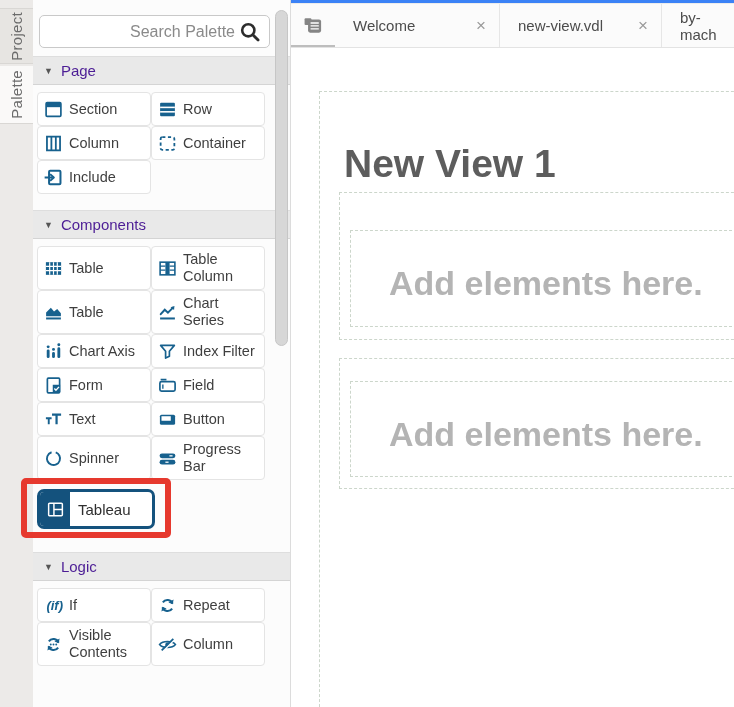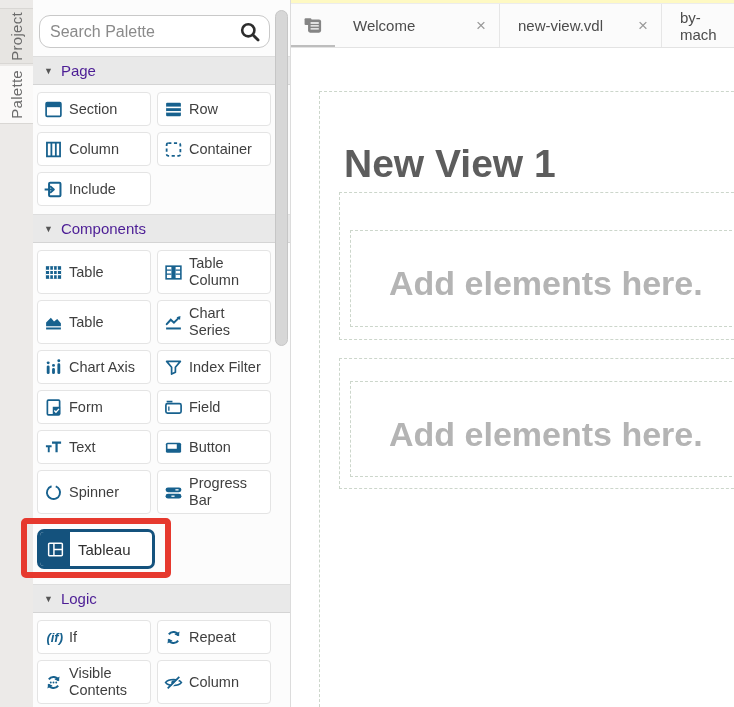--- a/index.html
+++ b/index.html
@@ -14,49 +14,49 @@
   .vtab { position:absolute; left:0; width:33px; display:flex; align-items:center; justify-content:center;
           border-bottom:1px solid #d9d7d4; cursor:pointer; }
   .vtab span { writing-mode: vertical-rl; transform: rotate(180deg); font-size:15px; color:#6b6b6b; letter-spacing:.3px; }
   .vtab.project { top:8px; height:56px; background:#e7e5e2; border-top:1px solid #d9d7d4; }
   .vtab.palette { top:66px; height:58px; background:#faf9f8; }
   
   .palette-panel { position:absolute; left:33px; top:0; width:258px; height:707px;
                    background:#fcfcfc; border-right:1px solid #dcdcdc; }
   .search-wrap { padding:15px 21px 8px 6px; }
   .search-box { position:relative; }
-  .search-box input { width:231px; height:33px; border:1px solid #c9c9c9; border-radius:11px;
+  .search-box input { width:231px; height:33px; border:1px solid #c9c9c9; border-radius:5px;
                       padding:0 34px 0 10px; font-size:16px; color:#333; background:#fff; outline:none;
-                      font-family:"Liberation Sans", sans-serif; }
+                      font-family:"Liberation Sans", sans-serif;text-align:right; }
   .search-box input::placeholder { color:#8a8a8a; }
   .search-btn { position:absolute; right:7px; top:5px; width:24px; height:24px; display:flex;
                 align-items:center; justify-content:center; cursor:pointer; background:none; border:none; }
   .sec-header { height:29px; background:#e9e9e9; border-top:1px solid #dedede; border-bottom:1px solid #d4d4d4;
                 display:flex; align-items:center; padding-left:11px; cursor:pointer; }
   .sec-header .caret { font-size:9px; color:#555; margin-right:8px; }
   .sec-header .sec-title { font-size:15px; color:#4c1d95; }
-  .grid { display:flex; flex-wrap:wrap; gap:6px; padding:7px 4px 8px 4px; }
+  .grid { display:flex; flex-wrap:wrap; padding:7px 4px 16px 4px; }
   .p-item { width:114px; min-height:34px; background:#fff; border:1px solid #e4e4e4; border-radius:4px;
             display:flex; align-items:center; gap:6px; padding:4px 2px 4px 6px; cursor:pointer; }
   .p-item .lbl { font-size:14.5px; line-height:17px; color:#3f3f3f; max-width:79px; }
   .p-item svg { flex:0 0 auto; }
   .if-glyph { font-size:13px; font-weight:bold; font-style:italic; color:#17618E; width:19px; text-align:right; }
   
   .tableau-wrap { position:relative; width:118px; margin:9px 0 7px 0; }
   .p-item.tableau { width:118px; height:40px; border:3px solid #14527D; border-radius:7px; padding:0; gap:8px; overflow:hidden; }
   .t-iconbox { width:30px; height:40px; background:#14527D; display:flex; align-items:center; justify-content:center; }
   .p-item.tableau .lbl { font-size:15px; color:#2f2f2f; }
   .red-frame { position:absolute; left:-16px; top:-11px; width:150px; height:60px;
                border:6px solid #E6392E; border-radius:5px; pointer-events:none; z-index:6; }
   
   .scroll-track { position:absolute; right:1px; top:0; width:15px; height:707px; }
   .scroll-thumb { position:absolute; right:1px; top:10px; width:13px; height:336px;
                   background:#d7d7d7; border:1px solid #c6c6c6; border-radius:7px; cursor:grab; }
   
-  .main-panel { position:absolute; left:291px; top:0; width:443px; height:554px; background:#fef9c3; }
+  .main-panel { position:absolute; left:291px; top:0; width:443px; height:554px; background:#3b82f6; }
   .main-topline { position:absolute; left:0; top:3px; width:443px; height:1px; background:#ececec; }
   .tab-bar { position:absolute; left:0; top:4px; width:443px; height:44px; background:#fbfbfb;
              border-bottom:1px solid #e3e3e3; display:flex; align-items:stretch; }
   .tablist-btn { width:44px; display:flex; align-items:center; justify-content:center;
                  border-bottom:2px solid #bdbdbd; cursor:pointer; }
   .etab { display:flex; align-items:center; justify-content:space-between;
           padding:0 13px 0 18px; border-right:1px solid #e6e6e6; cursor:pointer; }
   .etab .etab-lbl { font-size:15px; color:#4c4c4c; }
   .etab .close { font-size:17px; color:#9a9a9a; margin-left:10px; cursor:pointer; line-height:1; }
   .etab.t1 { width:165px; } .etab.t2 { width:162px; } .etab.t3 { flex:1; border-right:none; overflow:hidden; }

